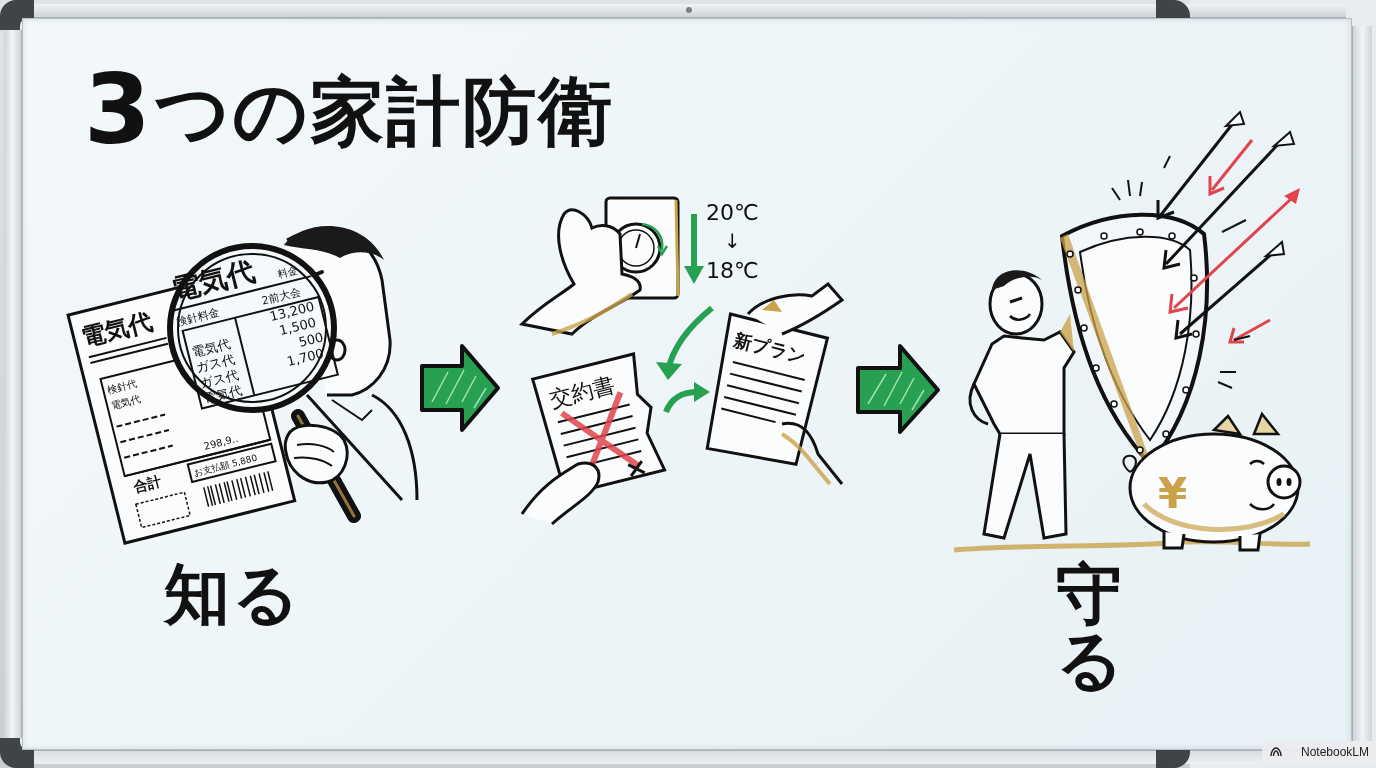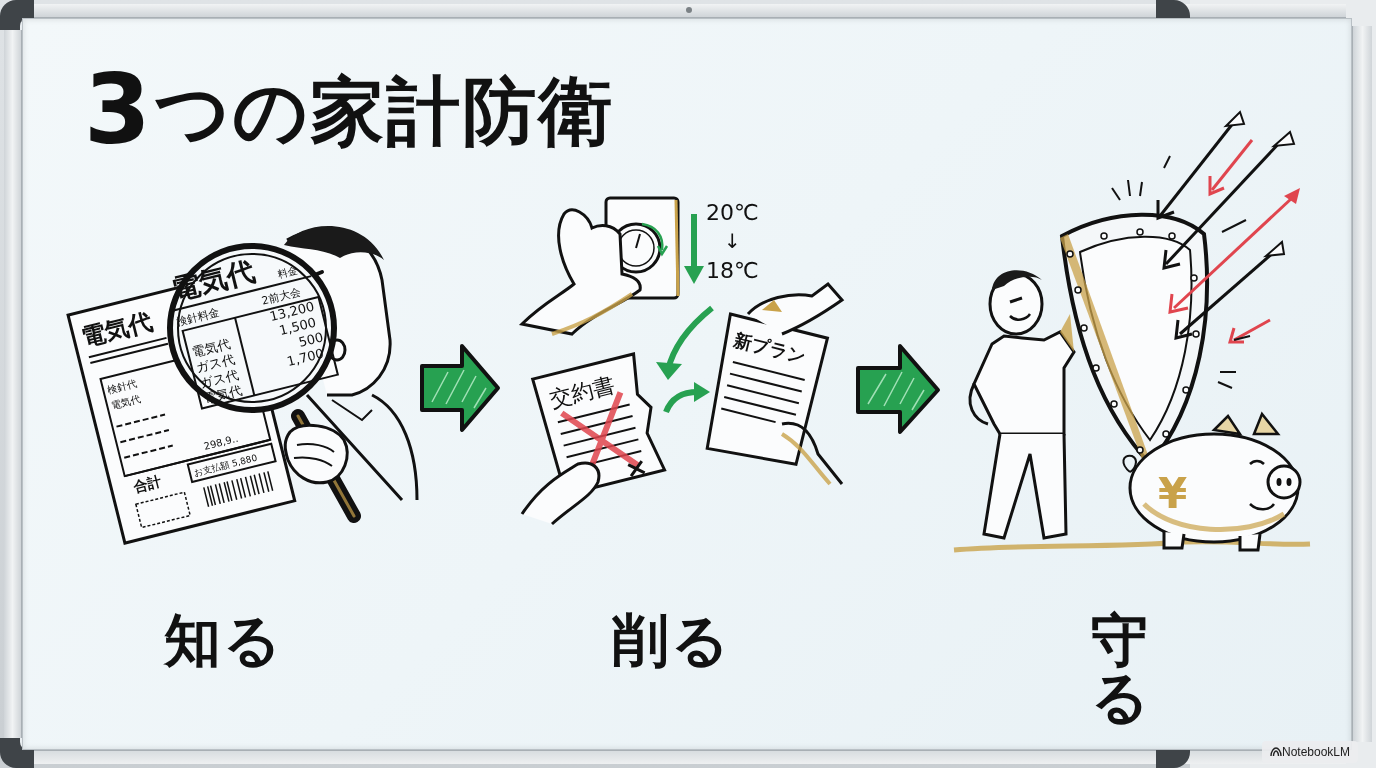--- a/index.html
+++ b/index.html
@@ -40,29 +40,29 @@
 
   .title {
     position: absolute; left: 84px; top: 62px;
     font-size: 74px; font-weight: bold; color: #111;
     letter-spacing: 2px; line-height: 1;
     font-family: "DejaVu Sans", sans-serif;
   }
   .title .num { font-size: 96px; vertical-align: -6px; margin-right: 2px; }
 
   .step-label {
-    position: absolute; top: 612px; font-size: 57px; font-weight: bold; color: #111;
+    position: absolute; top: 562px; font-size: 66px; font-weight: bold; color: #111;
     line-height: 1; font-family: "DejaVu Sans", sans-serif; letter-spacing: 2px;
   }
   .illus { position: absolute; }
   .illus svg { width: 100%; height: 100%; overflow: visible; }
 
   .watermark {
     position: absolute; left: 1262px; top: 741px; height: 22px; padding: 0 8px;
-    display: flex; align-items: center; gap: 0;
+    display: flex; align-items: center; gap: 19px;
     background: rgba(235,237,239,0.92); border-radius: 4px;
     font-size: 12px; color: #222; font-family: "Liberation Sans", sans-serif;
   }
   .watermark .wm-icon { width: 12px; height: 10px; }
 </style>
 </head>
 <body>
 
 <div class="frame">
   <div class="rail-top"></div>
@@ -303,22 +303,21 @@
         <ellipse cx="345" cy="378" rx="2.5" ry="4" fill="#111"></ellipse>
       <path d="M306 360 C310 356, 316 356, 320 360" fill="none" stroke="#111" stroke-width="2.5"></path>
       <path d="M306 400 C314 408, 326 406, 330 400" fill="none" stroke="#111" stroke-width="2.5"></path>
       <path d="M186 368 C176 360, 178 350, 188 352 C196 356, 190 366, 186 368" fill="none" stroke="#111" stroke-width="2"></path>
       <path d="M220 428 L220 444 L238 444 L240 430 M296 432 L296 446 L314 446 L316 430" fill="#fbfcfd" stroke="#111" stroke-width="3"></path>
       <text x="214" y="404" font-size="42" font-weight="bold" fill="#c9a24a">¥</text>
     </svg>
   </div>
 
   <div class="step-label" style="left:164px;">知る</div>
-  <div class="step-label" style="left:612px;">削る</div>
-  <div class="step-label" style="left:1056px;margin-left:35px;">守る</div>
+  <div class="step-label" style="left:1056px;">守る</div>
 
   <div class="watermark">
     <svg class="wm-icon" viewBox="0 0 12 10">
       <path d="M1 9 C1 4, 4 1, 6 1 C8 1, 11 4, 11 9" fill="none" stroke="#222" stroke-width="1.4"></path>
       <path d="M3.5 9 C3.5 6, 5 4, 6 4 C7 4, 8.5 6, 8.5 9" fill="none" stroke="#222" stroke-width="1.4"></path>
     </svg>
     <span>NotebookLM</span>
   </div>
 </div>
 

